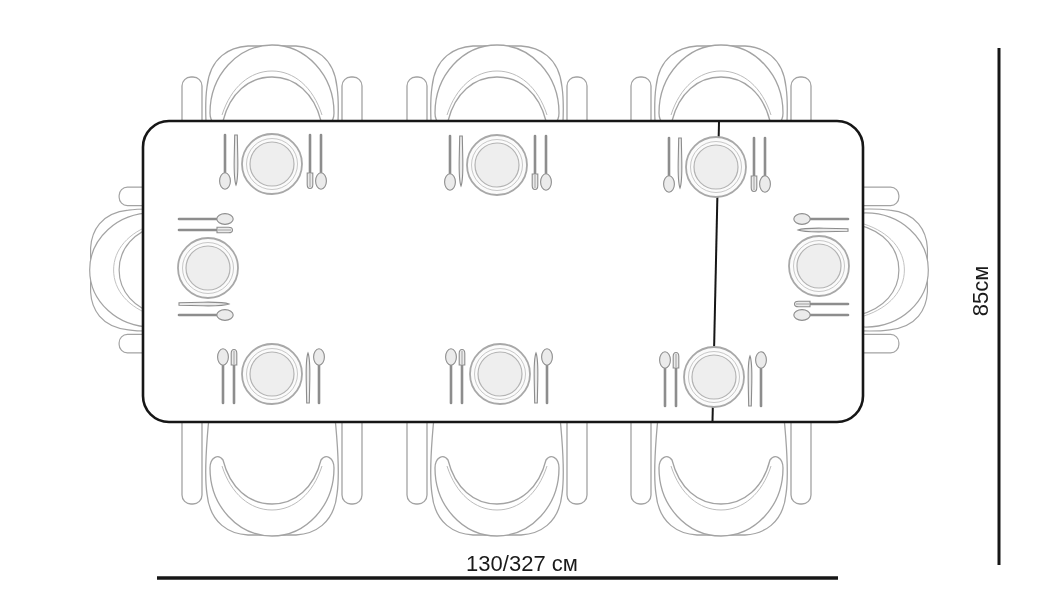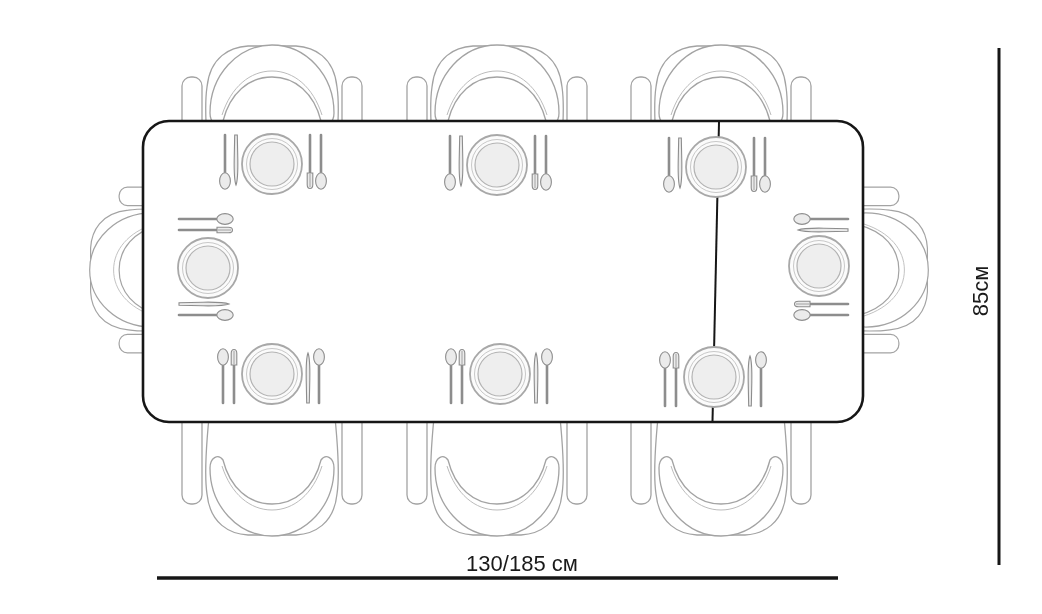--- a/index.html
+++ b/index.html
@@ -103,17 +103,17 @@
     <use href="#g-setting" transform="translate(272 374) rotate(180)"></use>
     <use href="#g-setting" transform="translate(500 374) rotate(180)"></use>
     <use href="#g-setting" transform="translate(714 377) rotate(180)"></use>
     <use href="#g-setting" transform="translate(208 268) rotate(-90)"></use>
     <use href="#g-setting" transform="translate(819 266) rotate(90)"></use>
 
     <line x1="157" y1="578" x2="838" y2="578" stroke-width="3.6" class="dim"></line>
     <line x1="999" y1="48" x2="999" y2="565" stroke-width="3" class="dim"></line>
   </svg>
 
-  <div class="dim-label dim-label-length">130/185 см</div>
+  <div class="dim-label dim-label-length">130/327 см</div>
 
   <div class="dim-label dim-label-depth">85см</div>
 
 </div>
 
 </body></html>

